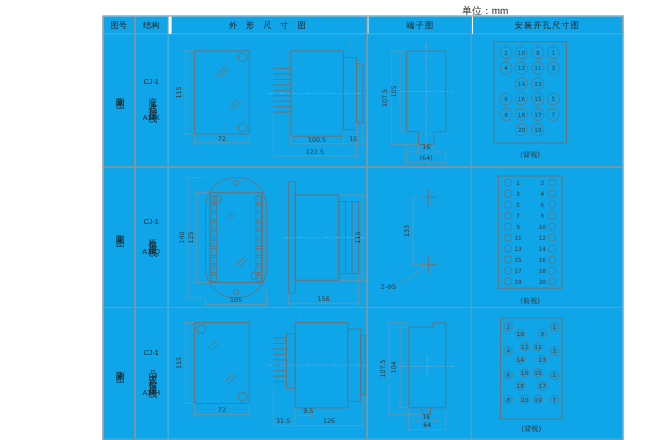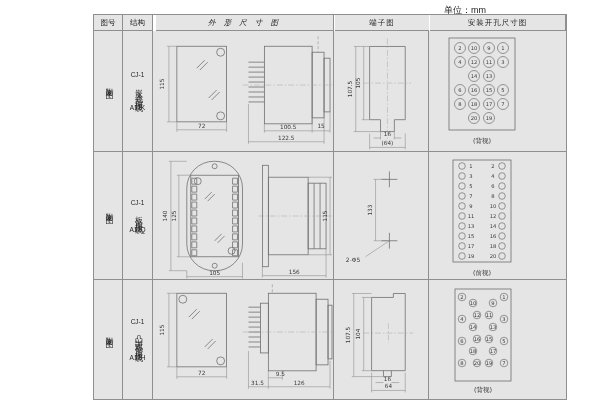--- a/index.html
+++ b/index.html
@@ -1,27 +1,27 @@
 <!DOCTYPE html>
 <html><head>
 <meta charset="utf-8">
 <style>
   html,body{margin:0;padding:0;background:#fff;}
   .page{position:relative;width:600px;height:400px;background:#ffffff;
         font-family:"Liberation Sans","DejaVu Sans",sans-serif;color:#333;overflow:hidden;}
-  .unit{position:absolute;top:4px;left:420px;font-size:9px;color:#222;margin-left:24px;}
+  .unit{position:absolute;top:4px;left:420px;font-size:9px;color:#222;}
   .tbl{position:absolute;left:93px;top:14px;display:grid;
        grid-template-columns:29px 30px 181px 95px 137px;
        grid-template-rows:16px 121px 128px 119px;
        border:1px solid #8f8f8f;background:#fff;}
-  .cell{display:flex;align-items:center;justify-content:center;overflow:hidden;background:#e5e5e5;}
+  .cell{display:flex;align-items:center;justify-content:center;overflow:hidden;background:#0ea5e9;}
   .br{border-right:1px solid #8f8f8f;}
   .bb{border-bottom:1px solid #8f8f8f;}
   .hdr{font-size:7.5px;color:#222;white-space:nowrap;}
-  .sp3{letter-spacing:3px;margin-left:3px;font-style:italic;}
+  .sp3{letter-spacing:3px;margin-left:3px;}
   .sp1{letter-spacing:1px;margin-left:1px;}
   .vert{writing-mode:vertical-rl;text-orientation:upright;font-size:8px;letter-spacing:3px;color:#222;}
   .struct{display:flex;flex-direction:column;align-items:center;gap:4px;}
   .model,.code{font-size:6.5px;color:#222;white-space:nowrap;}
   svg{display:block;}
   svg .ln{stroke:#6f6f6f;fill:none;stroke-width:0.8;}
   svg .thin{stroke:#8f8f8f;fill:none;stroke-width:0.6;}
   svg .cl{stroke:#a5a5a5;fill:none;stroke-width:0.5;stroke-dasharray:6 2 1.5 2;}
   svg .dash{stroke:#8f8f8f;fill:none;stroke-width:0.6;stroke-dasharray:3 2;}
   svg text{fill:#3a3a3a;font-size:6px;font-family:"DejaVu Sans",sans-serif;}

